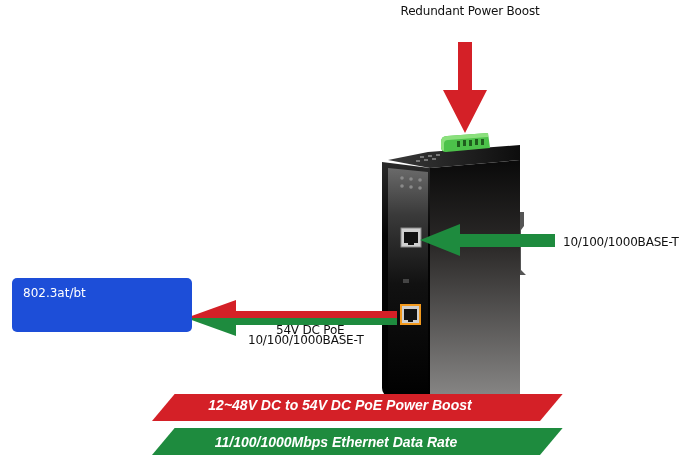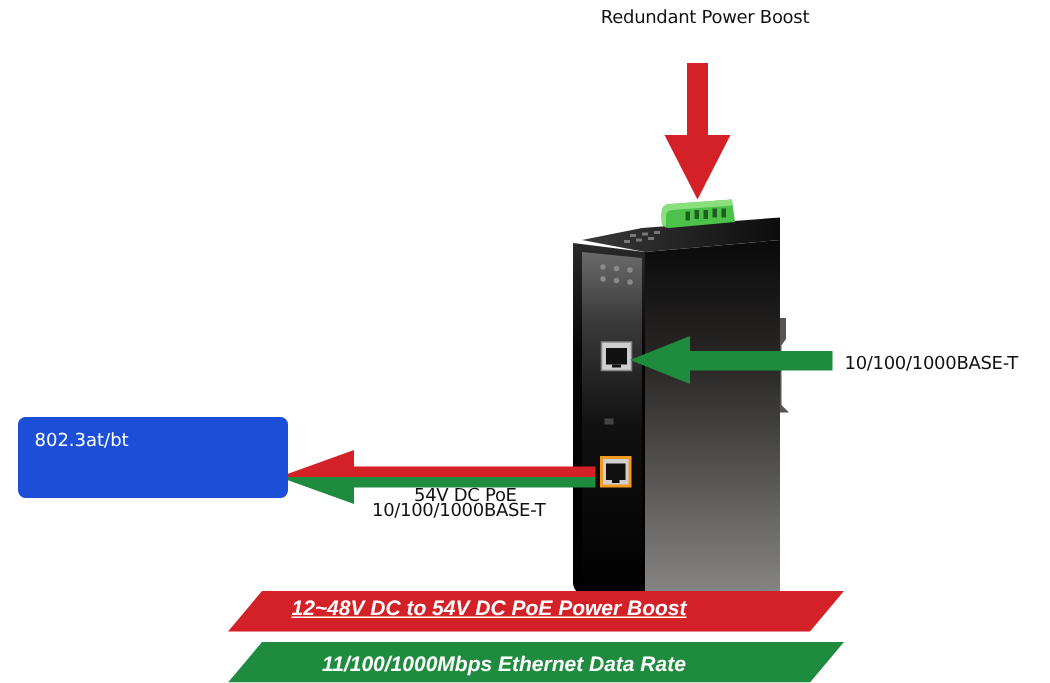--- a/index.html
+++ b/index.html
@@ -10,21 +10,21 @@
   #pd-box { left: 1px; top: 278px; width: 180px; height: 54px; background: #1d4ed8; border-radius: 5px; color: #fff; margin-left: 11px; }
   #pd-box .l1 { position: absolute; left: 11px; top: 8px; font-size: 12px; }
   #pd-box .l2 { position: absolute; left: 11px; top: 30px; font-size: 12px; }
   #lbl-poe { left: 276px; top: 291px; margin-top: 32px; }
   #lbl-eth-left { left: 248px; top: 333px; }
   #lbl-eth-right { left: 563px; top: 235px; }
   .banner { position: absolute; left: 128px; width: 388px; height: 27px; transform: skewX(-40deg); transform-origin: bottom left; }
   .banner-text { position: absolute; left: 0; top: 0; width: 100%; height: 100%; display: flex; align-items: center; justify-content: center; color: #fff; font-style: italic; font-weight: bold; font-size: 14px; font-family: "Liberation Sans", sans-serif; }
   #banner-red { top: 394px; background: #d42027; }
   #banner-green { top: 428px; background: #1e8b3e; }
-  #banner-red-text { top: 394px; left: 140px; width: 372px; height: 21px; text-decoration: underline; }
+  #banner-red-text { top: 394px; left: 154px; width: 372px; height: 21px; }
   #banner-green-text { top: 428px; left: 150px; width: 372px; height: 27px; }
   svg { position: absolute; left: 0; top: 0; }
 </style>
 </head>
 <body>
 
 <div id="top-label" class="abs lbl">
   <div>Redundant Power Boost</div>
 </div>
 

